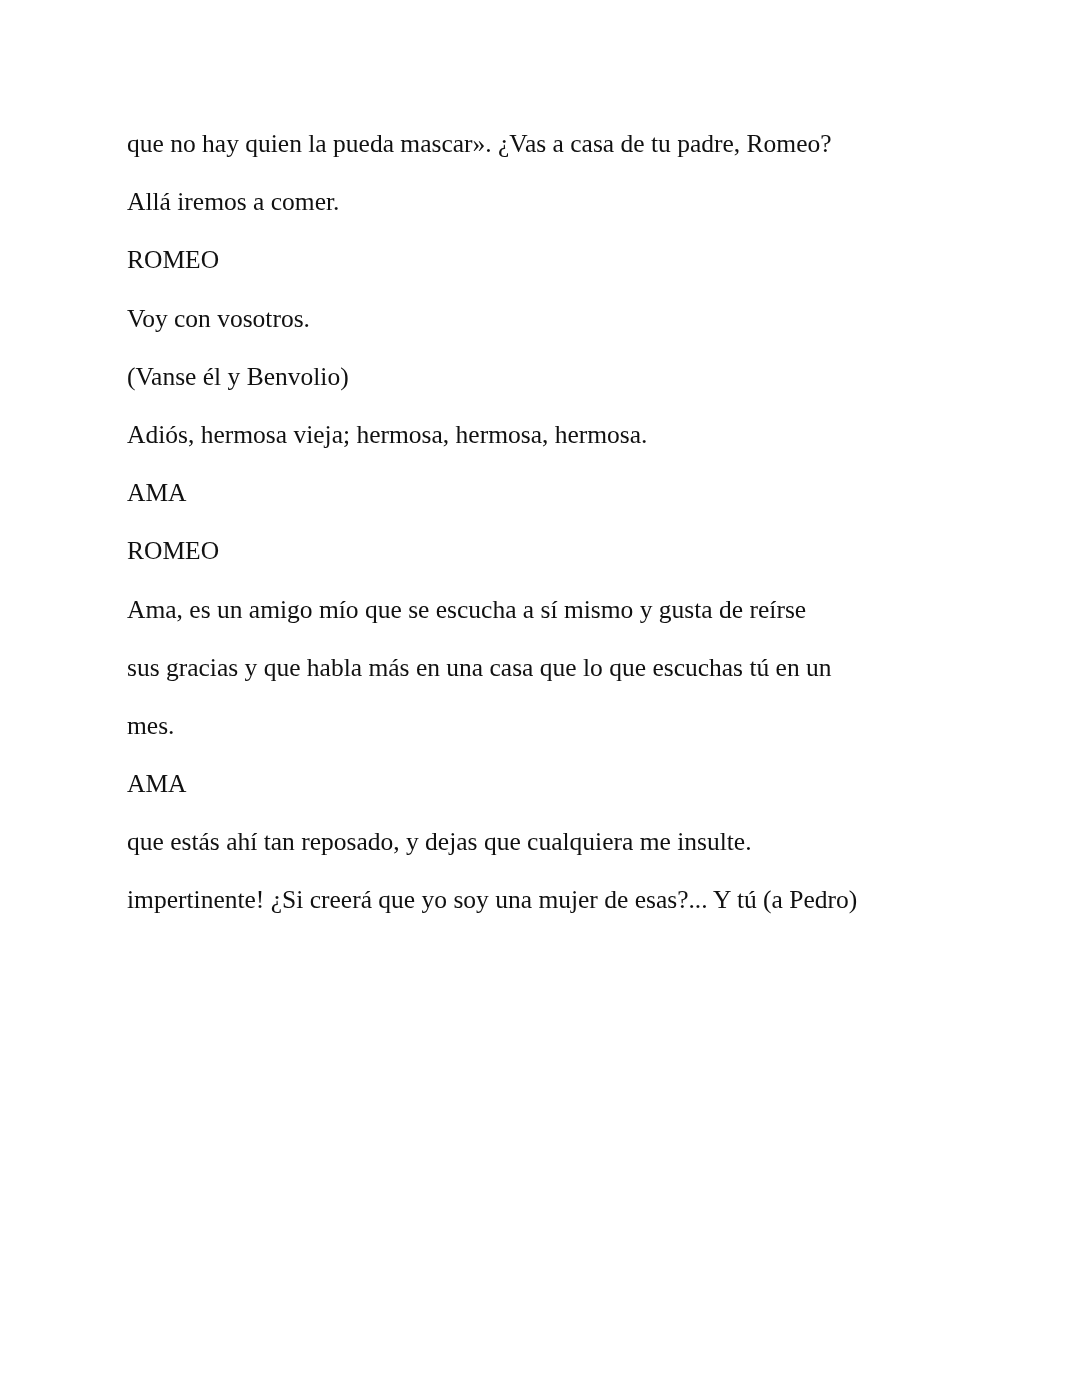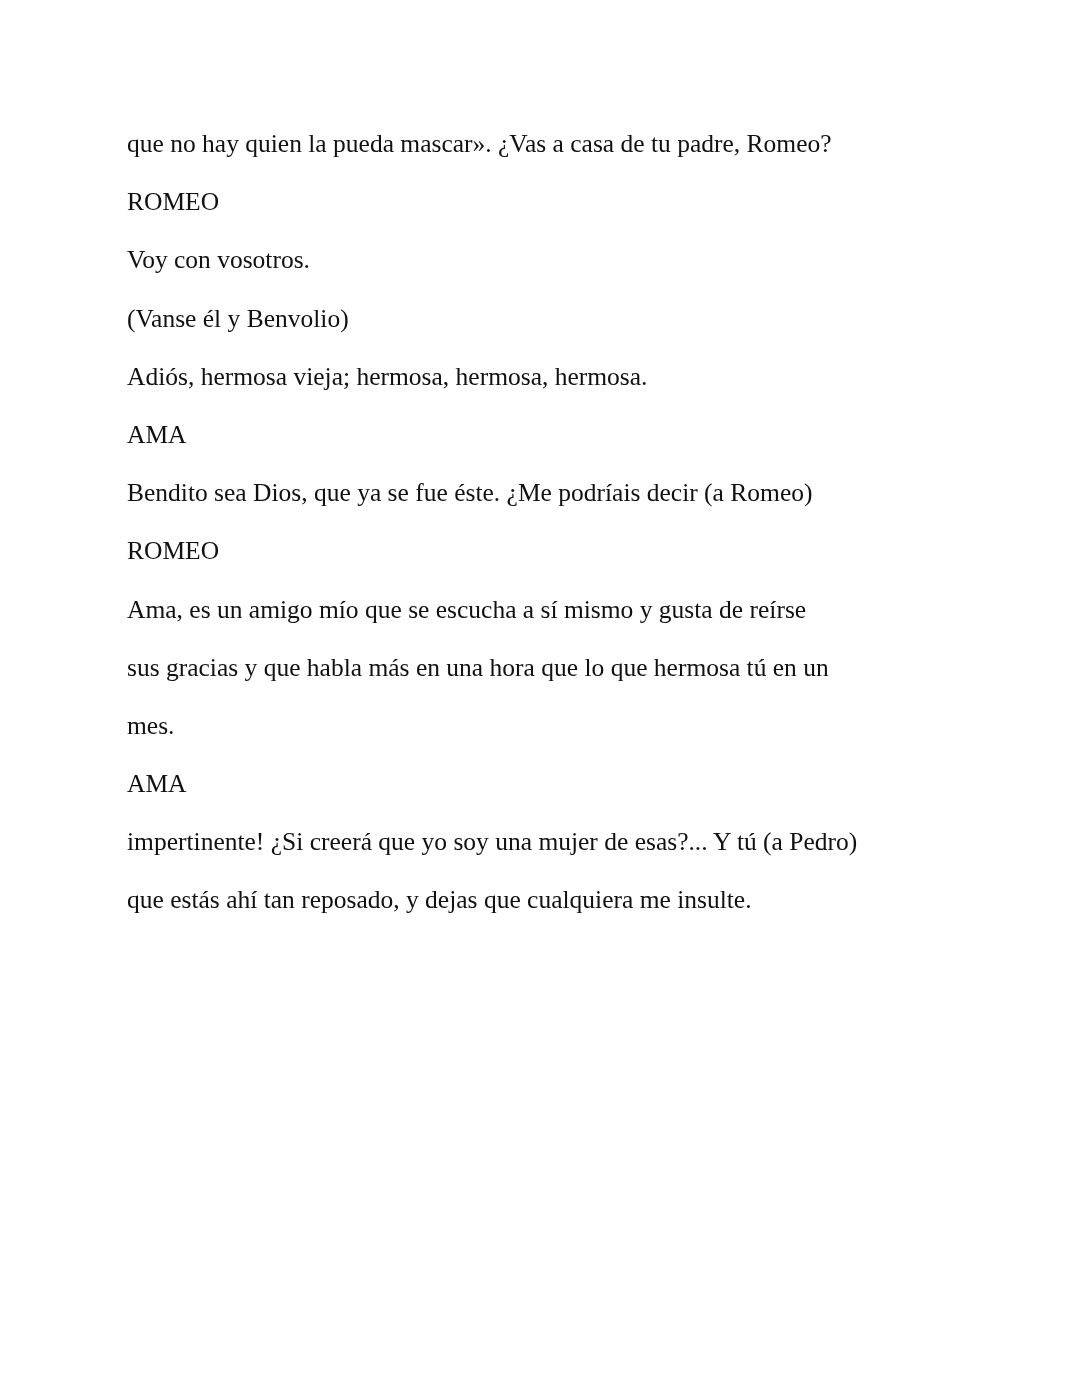--- a/index.html
+++ b/index.html
@@ -35,27 +35,27 @@
       line-height: 58.2px;
       white-space: nowrap;
     }
   </style>
 </head>
 <body>
 
 <div class="page">
   <div class="text-block">
     <div class="line">que no hay quien la pueda mascar». ¿Vas a casa de tu padre, Romeo?</div>
+    <div class="line">Allá iremos a comer.</div>
     <div class="line">ROMEO</div>
     <div class="line">Voy con vosotros.</div>
     <div class="line">(Vanse él y Benvolio)</div>
     <div class="line">Adiós, hermosa vieja; hermosa, hermosa, hermosa.</div>
     <div class="line">AMA</div>
-    <div class="line">Bendito sea Dios, que ya se fue éste. ¿Me podríais decir (a Romeo)</div>
     <div class="line">ROMEO</div>
     <div class="line">Ama, es un amigo mío que se escucha a sí mismo y gusta de reírse</div>
-    <div class="line">sus gracias y que habla más en una hora que lo que hermosa tú en un</div>
+    <div class="line">sus gracias y que habla más en una casa que lo que escuchas tú en un</div>
     <div class="line">mes.</div>
     <div class="line">AMA</div>
+    <div class="line">que estás ahí tan reposado, y dejas que cualquiera me insulte.</div>
     <div class="line">impertinente! ¿Si creerá que yo soy una mujer de esas?... Y tú (a Pedro)</div>
-    <div class="line">que estás ahí tan reposado, y dejas que cualquiera me insulte.</div>
   </div>
 </div>
 
 </body></html>

